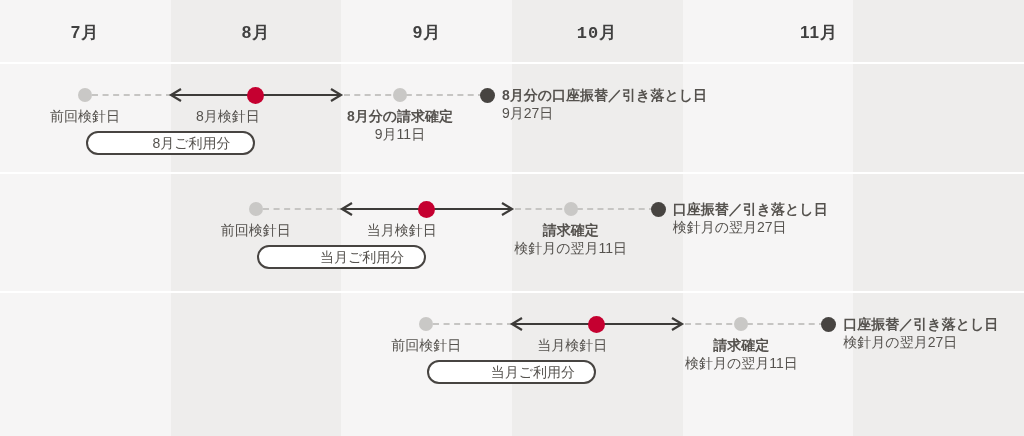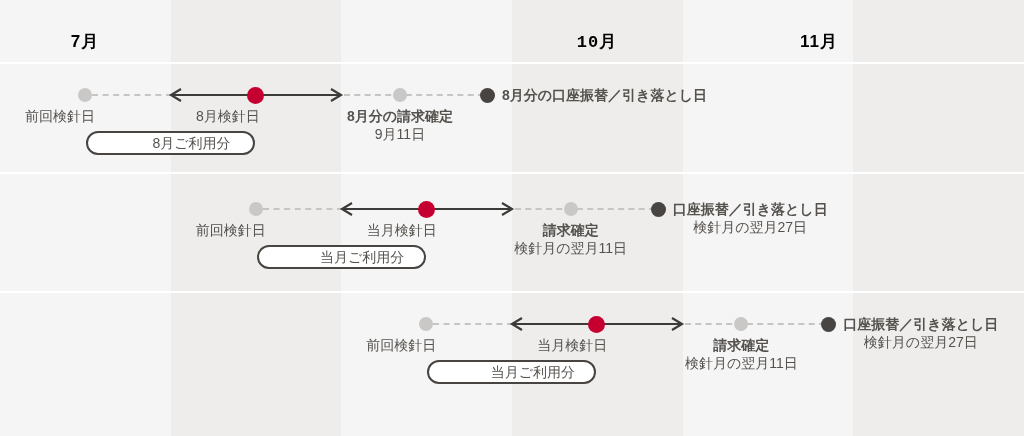--- a/index.html
+++ b/index.html
@@ -20,21 +20,21 @@
   .stripe.s4{left:512px;}
   .stripe.s6{left:853.33px;}
   
   .hr{position:absolute;left:0;right:0;height:2px;background:#ffffff;z-index:3;}
   .hr.h1{top:62px;}
   .hr.h2{top:172px;}
   .hr.h3{top:291px;}
   
   .mcol{
     position:absolute;top:21px;width:140px;text-align:center;
-    font-size:17px;font-weight:bold;color:#000000;z-index:4;letter-spacing:1px;margin-top:9px;
+    font-size:17px;font-weight:bold;color:#404040;z-index:4;letter-spacing:1px;
   }
   .m1{left:15px;} .m2{left:186px;} .m3{left:357px;}
   .m4{left:527px;font-family:Liberation Mono, monospace;} .m5{left:698px;text-align:right;} .m6{left:869px;}
 
   
   .tl-row{position:absolute;z-index:4;}
   .row1{top:95px;left:0;}
   .row2{top:209px;left:170.67px;}
   .row3{top:324px;left:341.33px;}
 
@@ -46,24 +46,24 @@
 
   .dot{position:absolute;border-radius:50%;z-index:5;}
   .dot.gray{width:14px;height:14px;background:#c9c8c6;}
   .d-prev{left:78px;top:-7px;}
   .d-bill{left:393px;top:-7px;}
   .dot.red{width:17px;height:17px;background:#c50030;left:247px;top:-8px;}
   .dot.dark{width:15px;height:15px;background:#474441;left:480px;top:-7px;}
 
   .lbl{position:absolute;font-size:14px;line-height:18px;color:#55524e;white-space:nowrap;}
   .lbl .b{font-weight:bold;}
-  .lbl-prev{left:25px;top:12px;width:120px;text-align:left;}
+  .lbl-prev{left:25px;top:12px;width:120px;text-align:center;}
   .lbl-read{left:196px;top:12px;width:120px;}
   .lbl-bill{left:310px;top:12px;width:180px;text-align:center;}
-  .lbl-debit{left:502px;top:-9px;text-align:center;}
+  .lbl-debit{left:502px;top:-9px;text-align:left;}
 
   .pill{
     position:absolute;left:86px;top:36px;width:169px;height:24px;
     box-sizing:border-box;border:2px solid #474441;border-radius:13px;
     background:#ffffff;text-align:center;font-size:14px;line-height:20px;
     color:#55524e;z-index:5;padding-left:42px;
   }
 </style>
 </head>
 <body>
@@ -72,20 +72,22 @@
 
   <div class="stripe s2"></div>
   <div class="stripe s4"></div>
   <div class="stripe s6"></div>
 
   <div class="hr h1"></div>
   <div class="hr h2"></div>
   <div class="hr h3"></div>
 
   <div class="mcol m1">7月</div>
+  <div class="mcol m2">8月</div>
+  <div class="mcol m3">9月</div>
   <div class="mcol m4">10月</div>
   <div class="mcol m5">11月</div>
 
   <div class="tl-row row1">
     <div class="dash seg1"></div>
     <svg class="arrow" viewBox="0 0 176 16">
       <line x1="4" y1="8" x2="172" y2="8" stroke="#3d3b39" stroke-width="2.2"></line>
       <polyline points="13,2 3,8 13,14" fill="none" stroke="#3d3b39" stroke-width="2.2"></polyline>
       <polyline points="163,2 173,8 163,14" fill="none" stroke="#3d3b39" stroke-width="2.2"></polyline>
     </svg>
@@ -95,20 +97,21 @@
     <span class="dot gray d-bill"></span>
     <span class="dot dark"></span>
     <div class="lbl lbl-prev">前回検針日</div>
     <div class="lbl lbl-read">8月検針日</div>
     <div class="lbl lbl-bill">
       <div class="b">8月分の請求確定</div>
       <div>9月11日</div>
     </div>
     <div class="lbl lbl-debit">
       <div class="b">8月分の口座振替／引き落とし日</div>
+      <div>9月27日</div>
     </div>
     <div class="pill">8月ご利用分</div>
   </div>
 
   <div class="tl-row row2">
     <div class="dash seg1"></div>
     <svg class="arrow" viewBox="0 0 176 16">
       <line x1="4" y1="8" x2="172" y2="8" stroke="#3d3b39" stroke-width="2.2"></line>
       <polyline points="13,2 3,8 13,14" fill="none" stroke="#3d3b39" stroke-width="2.2"></polyline>
       <polyline points="163,2 173,8 163,14" fill="none" stroke="#3d3b39" stroke-width="2.2"></polyline>

